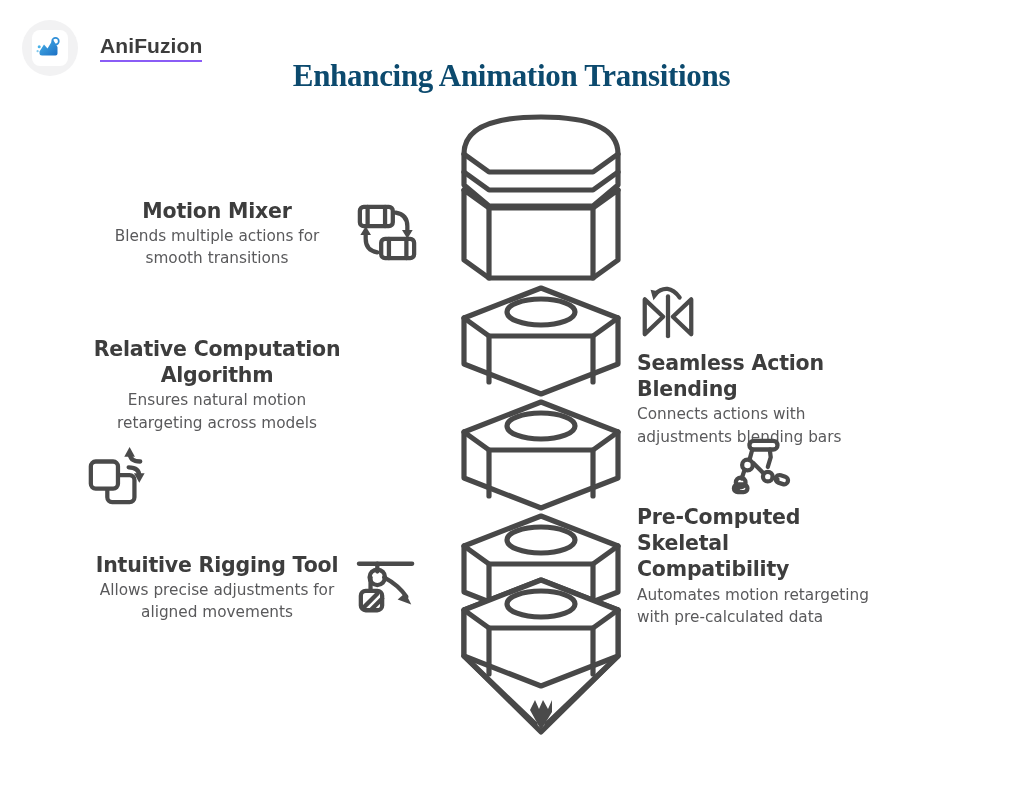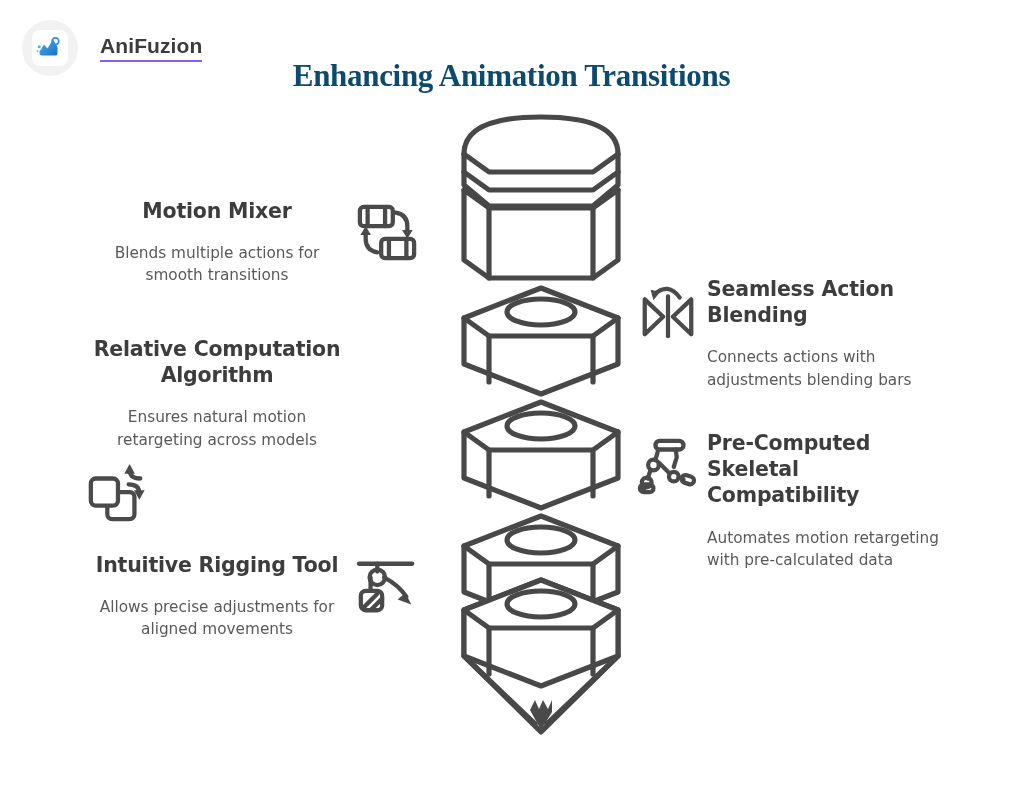--- a/index.html
+++ b/index.html
@@ -74,32 +74,32 @@
   
   .feature {
     position: absolute;
     display: flex;
     align-items: flex-start;
     gap: 8px;
   }
   .feature-text { width: 262px; }
   .feature.left  .feature-text { text-align: center; }
   .feature.right .feature-text { text-align: left; }
-  .feature.right { flex-direction: row; }
+  .feature.right { flex-direction: column; }
 
   .feature-heading {
     font-family: "DejaVu Sans", sans-serif;
     font-size: 20.5px;
     font-weight: bold;
     color: #3d3d3d;
     line-height: 1.28;
     letter-spacing: -0.2px;
   }
   .feature-desc {
-    margin-top: 18px;
+    margin-top: 1px;
     font-family: "DejaVu Sans", sans-serif;
     font-size: 15.3px;
     font-weight: 400;
     color: #59595b;
     line-height: 1.45;
   }
 
   .feature-icon {
     width: 62px;
     height: 62px;
@@ -107,21 +107,21 @@
     display: block;
   }
   .feature.left .feature-icon  { margin-top: 4px; }
   .feature.right .feature-icon { margin-top: 4px; }
 
   
   #f-motion-mixer      { left: 86px;  top: 198px; }
   #f-relative-comp     { left: 86px;  top: 336px; flex-direction: column; }
   #f-rigging-tool      { left: 86px;  top: 552px; }
   #f-seamless-blending { left: 637px; top: 276px; }
-  #f-skeletal-compat   { left: 637px; top: 430px; }
+  #f-skeletal-compat   { left: 637px; top: 430px; align-items: center; }
 
   #f-seamless-blending .feature-text,
   #f-skeletal-compat   .feature-text { width: 250px; }
 
   
   #center-stack {
     position: absolute;
     left: 438px;
     top: 112px;
     width: 206px;

